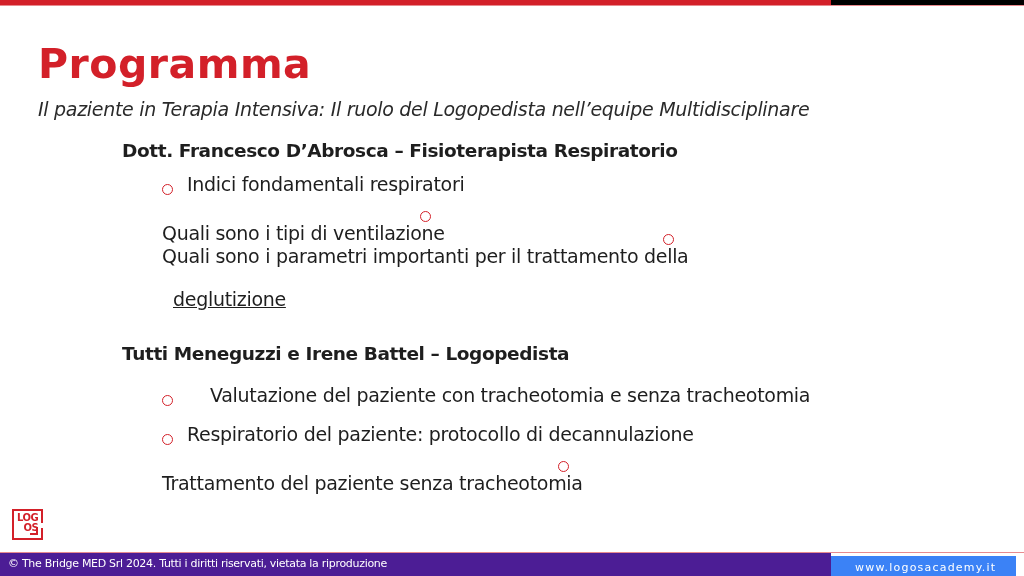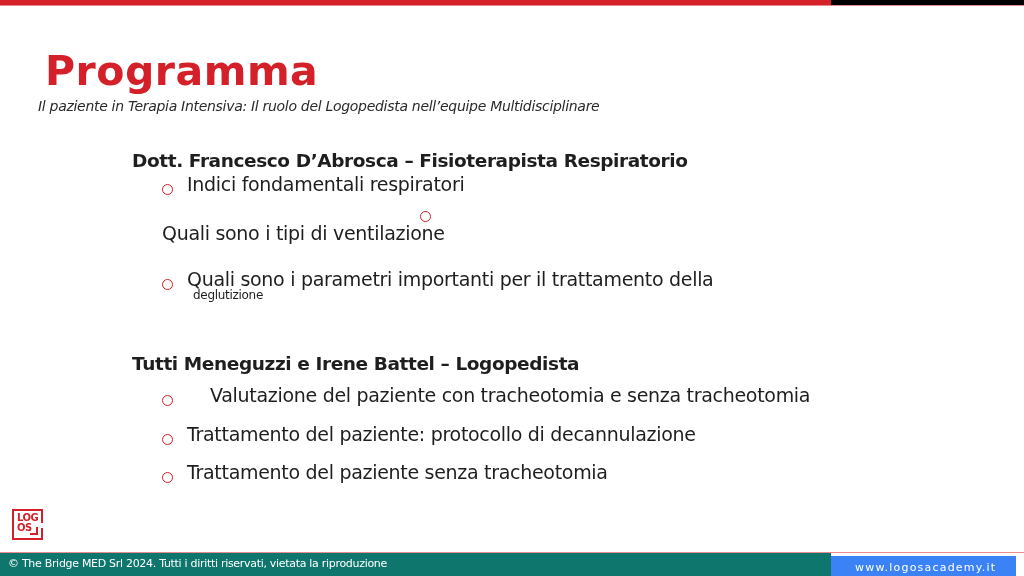--- a/index.html
+++ b/index.html
@@ -10,72 +10,72 @@
       color: #1e1e1e;
     }
     .topbar { position: absolute; left: 0; top: 0; width: 1024px; height: 6px; }
     .topbar .red { position: absolute; left: 0; top: 0; width: 831px; height: 5px; background: #d32029; }
     .topbar .black { position: absolute; left: 831px; top: 0; width: 193px; height: 5px; background: #000; }
     .topbar .line { position: absolute; left: 0; top: 5px; width: 1024px; height: 1px; background: #e88a8e; }
 
     .title {
       position: absolute; left: 38px; top: 38px;
       font-family: "DejaVu Sans", sans-serif; font-weight: bold;
-      font-size: 41px; color: #d32029; letter-spacing: 0.5px; margin: 7px;
+      font-size: 41px; color: #d32029; letter-spacing: 0.5px; margin: 0;
       line-height: 52px;
     }
     .subtitle {
       position: absolute; left: 38px; top: 98px;
       font-family: "DejaVu Sans", sans-serif; font-style: italic;
-      font-size: 14px; color: #2a2a2a; margin: 0; white-space: nowrap;
+      font-size: 19px; color: #2a2a2a; margin: 0; white-space: nowrap;
       letter-spacing: -0.3px;
     }
     .section-head {
       position: absolute; left: 122px;
       font-family: "DejaVu Sans", sans-serif; font-weight: bold;
-      font-size: 18.5px; color: #1e1e1e; white-space: nowrap; margin: 10px;
+      font-size: 18.5px; color: #1e1e1e; white-space: nowrap; margin: 0;
       letter-spacing: -0.4px;
     }
     .item {
       position: absolute; left: 162px;
       font-family: "DejaVu Sans", sans-serif;
       font-size: 19px; color: #1e1e1e; white-space: nowrap;
       letter-spacing: -0.3px;
       display: flex; align-items: flex-end;
     }
     .bullet {
       display: inline-block; width: 11px; height: 11px;
       border: 1.6px solid #d32029; border-radius: 50%;
       margin-right: 14px; box-sizing: border-box;
     }
     .cont {
-      position: absolute; left: 193px;
+      position: absolute; left: 173px;
       font-family: "DejaVu Sans", sans-serif;
-      font-size: 12px; color: #1e1e1e; white-space: nowrap; letter-spacing: -0.3px;
+      font-size: 19px; color: #1e1e1e; white-space: nowrap; letter-spacing: -0.3px; text-decoration: underline;
     }
 
     .logo {
       position: absolute; left: 12px; top: 509px; width: 31px; height: 31px;
       border: 2px solid #d32029; box-sizing: border-box;
     }
     .logo .txt {
       position: absolute; left: 3px; top: 2px;
       font-family: "DejaVu Sans", sans-serif; font-weight: bold;
-      font-size: 10px; line-height: 10px; color: #d32029; letter-spacing: -0.5px;
+      font-size: 10px; line-height: 10px; color: #d32029; letter-spacing: -0.5px; text-align: right;
     }
     .logo .gap { position: absolute; right: -2px; top: 12px; width: 4px; height: 5px; background: #fff; }
     .logo .corner {
       position: absolute; right: 3px; bottom: 3px; width: 6px; height: 6px;
       border-right: 2px solid #d32029; border-bottom: 2px solid #d32029;
     }
 
     .footer { position: absolute; left: 0; top: 552px; width: 1024px; height: 24px; }
     .footer .line { position: absolute; left: 0; top: 0; width: 1024px; height: 1px; background: #e88a8e; }
     .footer .red {
-      position: absolute; left: 0; top: 1px; width: 831px; height: 23px; background: #0f766e;
+      position: absolute; left: 0; top: 1px; width: 831px; height: 23px; background: #4c1d95;
     }
     .footer .black {
       position: absolute; left: 831px; top: 4px; width: 185px; height: 23px; background: #3b82f6;
     }
     .copyright {
       position: absolute; left: 8px; top: 4px;
       font-family: "DejaVu Sans", sans-serif; font-size: 11px; color: #ffffff; white-space: nowrap;
       letter-spacing: -0.3px;
     }
     .website {
@@ -98,36 +98,36 @@
 
 <h2 class="section-head" style="top:140px;">Dott. Francesco D’Abrosca – Fisioterapista Respiratorio</h2>
 <div class="item" style="top:173px;">
   <span class="bullet"></span>
   <span>Indici fondamentali respiratori</span>
 </div>
 <div class="item" style="top:211px;flex-direction:column;">
   <span class="bullet"></span>
   <span>Quali sono i tipi di ventilazione</span>
 </div>
-<div class="item" style="top:268px;">
+<div class="item" style="top:234px;flex-direction:column;">
   <span class="bullet"></span>
   <span>Quali sono i parametri importanti per il trattamento della</span>
 </div>
 <div class="cont" style="top:288px;">deglutizione</div>
 
 <h2 class="section-head" style="top:343px;">Tutti Meneguzzi e Irene Battel – Logopedista</h2>
 <div class="item" style="top:384px;gap:23px;">
   <span class="bullet"></span>
   <span>Valutazione del paziente con tracheotomia e senza tracheotomia</span>
 </div>
 <div class="item" style="top:423px;">
   <span class="bullet"></span>
-  <span>Trattamento del paziente: protocollo di decannulazione</span>
+  <span>Respiratorio del paziente: protocollo di decannulazione</span>
 </div>
-<div class="item" style="top:461px;">
+<div class="item" style="top:461px;flex-direction:column;">
   <span class="bullet"></span>
   <span>Trattamento del paziente senza tracheotomia</span>
 </div>
 
 <div class="logo">
   <div class="txt">
     <span>LOG</span><br>
     <span>OS</span>
   </div>
   <div class="gap"></div>

